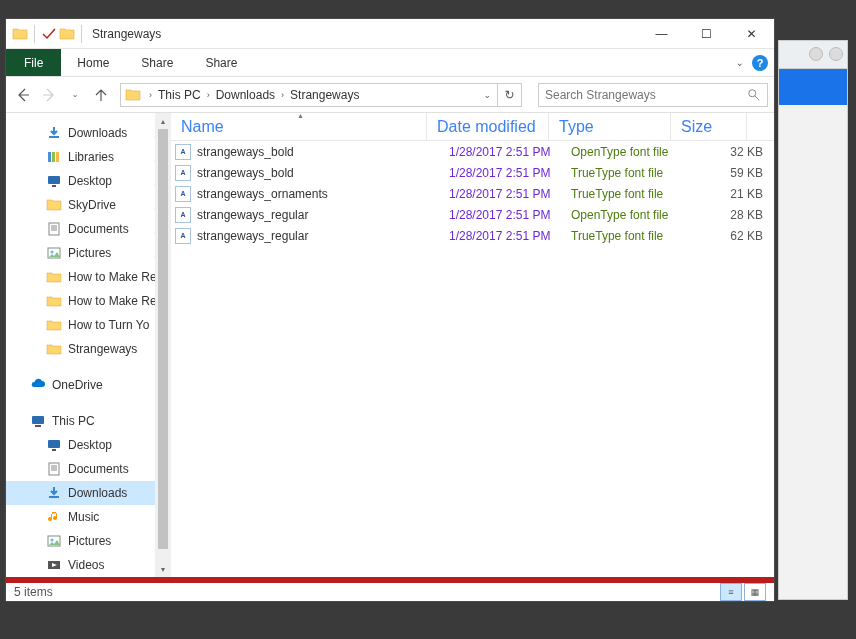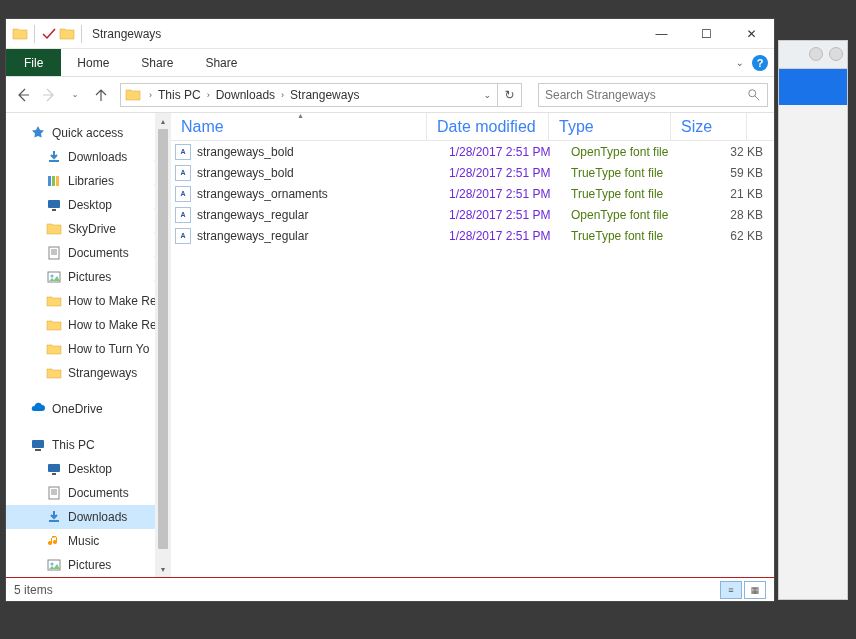--- a/index.html
+++ b/index.html
@@ -40,21 +40,21 @@
 .np-sep { height: 12px; }
 .file-area { flex: 1; display: flex; flex-direction: column; }
 .columns { display: flex; border-bottom: 1px solid #e8e8e8; height: 28px; align-items: center; }
 .col-h { font-size: 16px; color: #3b82f6; padding-left: 10px; border-right: 1px solid #e8e8e8; height: 100%; display: flex; align-items: center; position: relative; }
 .col-h.sort::after { content: "▴"; position: absolute; top: -2px; left: 50%; font-size: 8px; color: #777; }
 .col-name { width: 256px; } .col-date { width: 122px; } .col-type { width: 122px; text-align: center; } .col-size { width: 76px; justify-content: flex-start; }
 .files { flex: 1; }
 .file-row { display: flex; align-items: center; height: 21px; font-size: 12px; color: #333; padding-left: 4px; }
 .file-ico { width: 16px; height: 16px; margin-right: 6px; background: #fff; border: 1px solid #a8c3e0; display: flex; align-items: center; justify-content: center; font-size: 7px; color: #2a5699; font-weight: bold; }
 .fc-name { width: 252px; } .fc-date { width: 122px; color: #6d28d9; } .fc-type { width: 122px; color: #4d7c0f; } .fc-size { width: 70px; text-align: right; color: #555; }
-.status-bar { height: 24px; border-top: 1px solid #b91c1c; display: flex; align-items: center; font-size: 12px; color: #555; padding: 0 8px; text-align: right; }
+.status-bar { height: 24px; border-top: 6px solid #b91c1c; display: flex; align-items: center; font-size: 12px; color: #555; padding: 0 8px; text-align: right; }
 .view-btns { margin-left: auto; display: flex; gap: 2px; }
 .view-btn { width: 22px; height: 18px; border: 1px solid #8cb3db; display: flex; align-items: center; justify-content: center; font-size: 9px; }
 .view-btn.active { background: #cce8ff; }
 .scrollbar-v { position: absolute; right: 0; top: 0; bottom: 0; width: 16px; background: #f0f0f0; }
 .sb-arrow { height: 16px; display: flex; align-items: center; justify-content: center; font-size: 8px; color: #666; }
 .sb-thumb { background: #c2c2c2; margin: 0 3px; border-radius: 1px; }
 
 svg { display: block; }
 
 .bg-win { position: absolute; left: 778px; top: 40px; width: 70px; height: 560px; background: #f2f2f2; border: 1px solid #ccc; }
@@ -143,28 +143,20 @@
       <input class="search-input" placeholder="Search Strangeways" style="">
       <svg width="14" height="14" viewBox="0 0 16 16">
           <circle cx="6" cy="6" r="4" fill="none" stroke="#777"></circle>
           <path stroke="#777" d="M9 9l5 5"></path>
         </svg>
     </div>
   </div>
 
   <div class="explorer-body">
     <div class="nav-pane" id="nav-pane">
-        <div class="np-item top np-pad1">
-          <span class="np-ico">
-            <svg width="16" height="16" viewBox="0 0 16 16">
-              <path fill="#3a87cf" d="M8 1l2 4 4 .6-3 3 .7 4L8 11l-3.7 1.6.7-4-3-3L6 5z"></path>
-            </svg>
-          </span>
-          <span>Quick access</span>
-        </div>
         <div class="np-item np-pad2 pinned">
           <span class="np-ico">
             <svg width="16" height="16" viewBox="0 0 16 16">
               <path fill="#3a87cf" d="M8 2v7M5 6l3 3 3-3" stroke="#3a87cf" stroke-width="2"></path>
               <rect x="3" y="11" width="10" height="2" fill="#3a87cf"></rect>
             </svg>
           </span>
           <span>Downloads</span>
         </div>
         <div class="np-item np-pad2 pinned">

